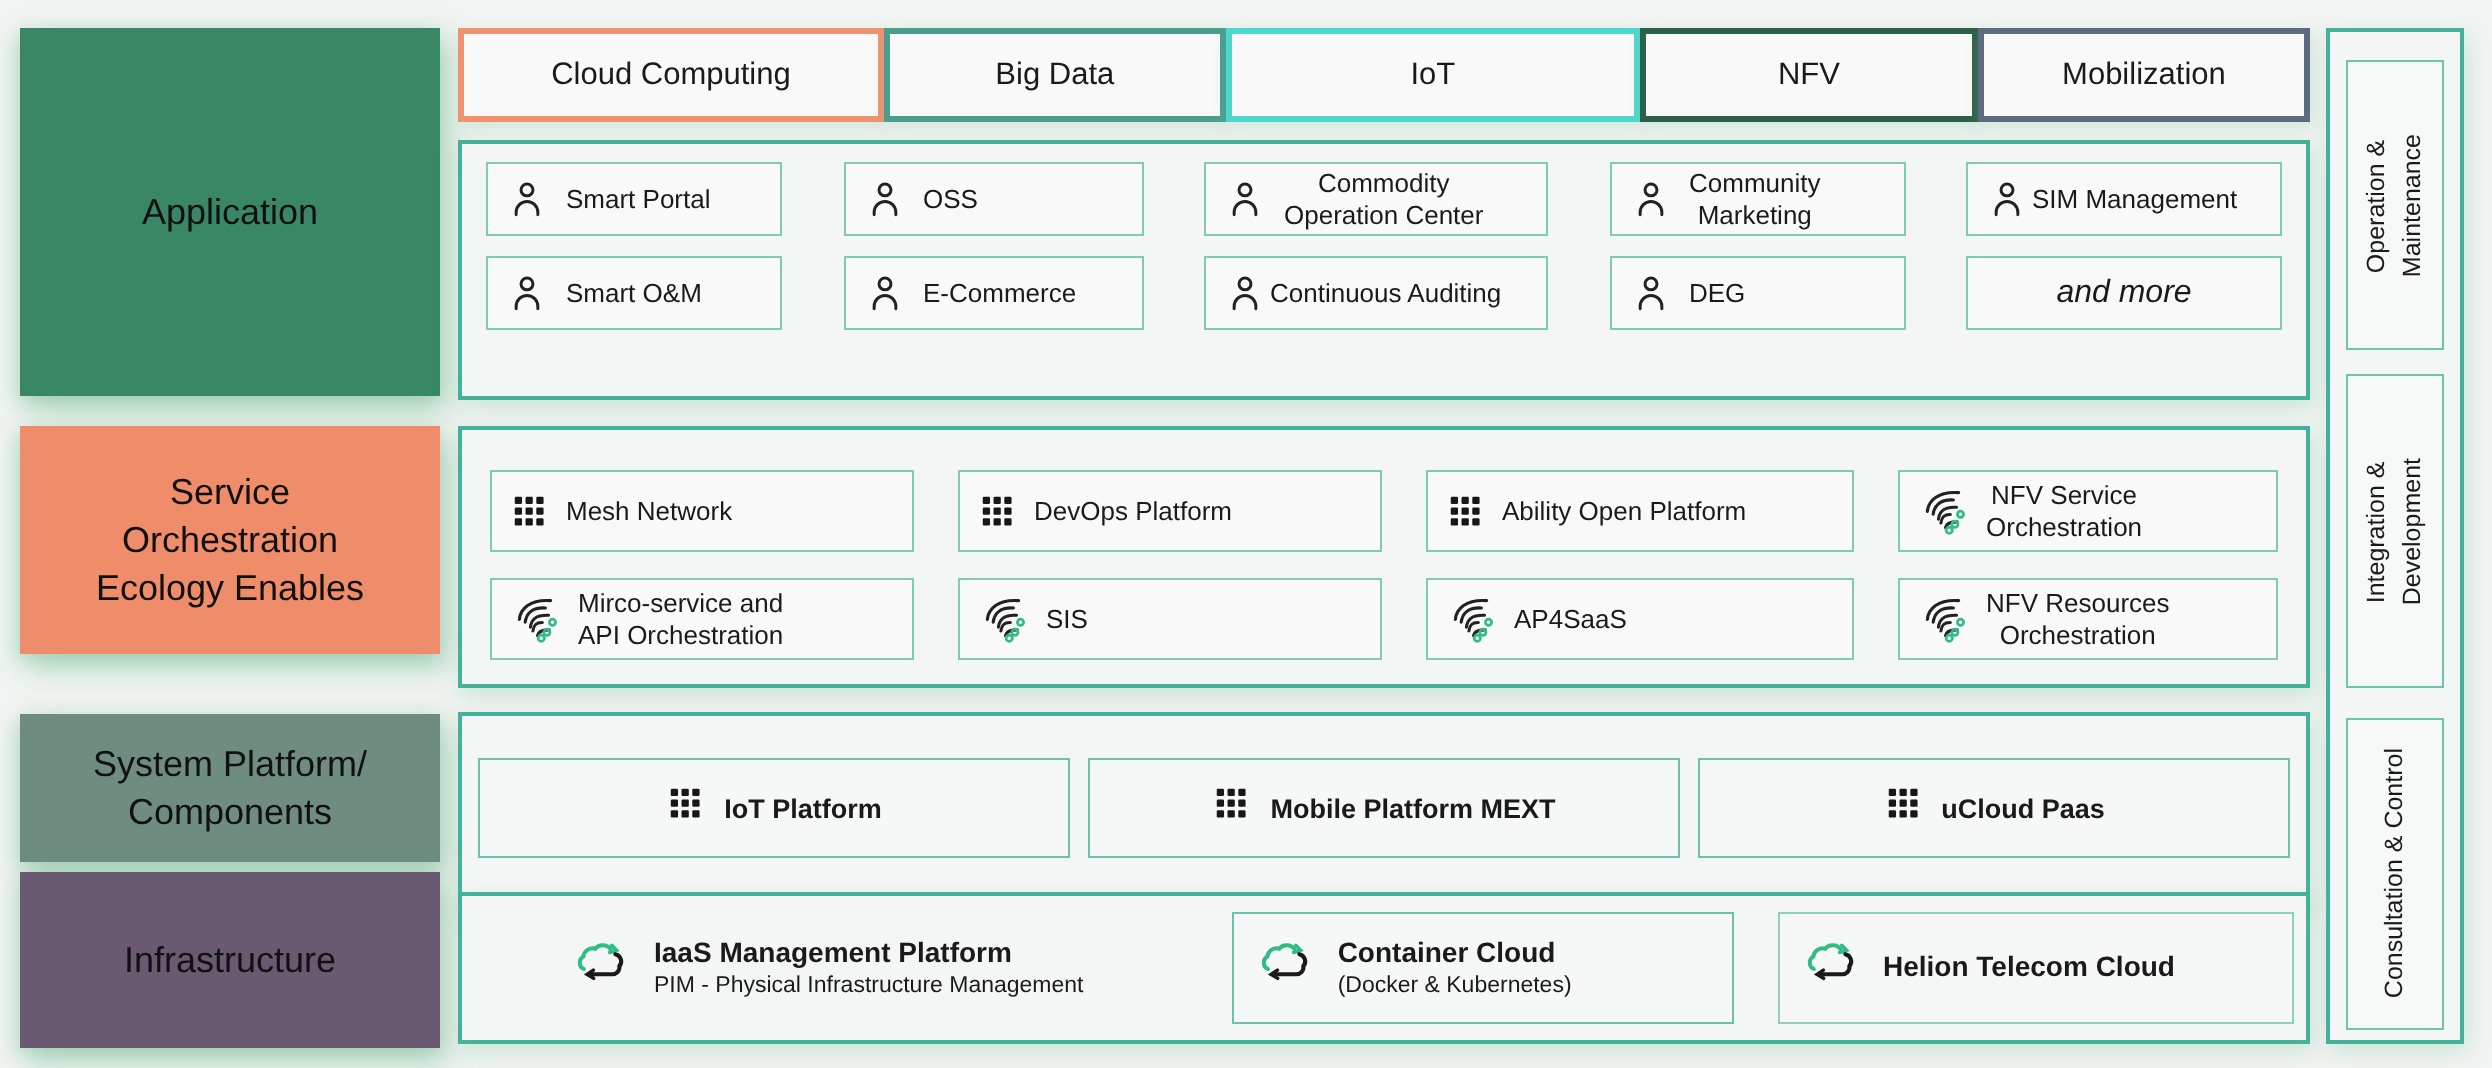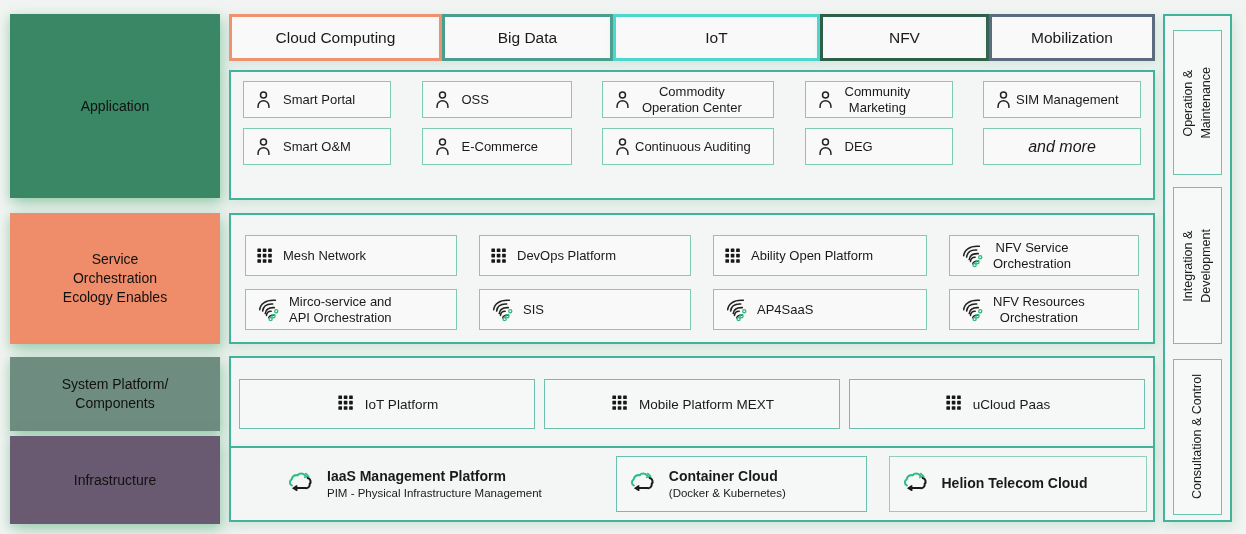--- a/index.html
+++ b/index.html
@@ -6,45 +6,45 @@
   #canvas{
     position:relative;width:1246px;height:534px;background:#f1f4f2;
     font-family:"Liberation Sans",sans-serif;color:#1a1a1a;overflow:hidden;
     box-sizing:border-box;
   }
   *,*:before,*:after{box-sizing:border-box;}
 
   
   .left-block{
     position:absolute;left:10px;width:210px;display:flex;align-items:center;justify-content:center;
-    text-align:center;font-size:14px;line-height:1.35;white-space:pre-line;color:#111;
+    text-align:center;font-size:18px;line-height:1.35;white-space:pre-line;color:#111;
     box-shadow:4px 6px 14px rgba(120,190,150,.55), -2px 3px 9px rgba(120,190,150,.35);
   }
   #left-app{top:14px;height:184px;}
-  #left-svc{top:213px;height:131px;}
+  #left-svc{top:213px;height:114px;}
   #left-sys{top:357px;height:74px;}
   #left-infra{top:436px;height:88px;}
 
   
   #top-row{position:absolute;left:229px;top:14px;width:926px;height:47px;display:flex;justify-content:space-between;}
   .cat-box{
     height:47px;background:#f8f9f8;display:flex;align-items:center;justify-content:center;
     font-size:15.5px;border:3px solid #999;box-shadow:2px 3px 8px rgba(140,200,170,.3);
   }
 
   
   .container{
     position:absolute;left:229px;width:926px;border:2px solid #43b29b;background:#f4f6f5;
     box-shadow:2px 4px 10px rgba(140,200,170,.35);
   }
   #app-container{top:70px;height:130px;display:grid;grid-template-columns:148px 150px 172px 148px 158px;
     grid-auto-rows:37px;row-gap:10px;justify-content:space-between;padding:9px 12px 20px;}
   #svc-container{top:213px;height:131px;display:grid;grid-template-columns:212px 212px 214px 190px;
     grid-auto-rows:41px;row-gap:13px;justify-content:space-between;padding:20px 14px 16px;}
-  #sys-container{top:356px;height:96px;display:flex;justify-content:space-between;align-items:center;padding:12px 8px;}
+  #sys-container{top:356px;height:96px;display:flex;justify-content:space-between;align-items:center;padding:12px 8px;font-weight:bold;}
   #infra-container{top:446px;height:76px;display:flex;align-items:center;padding:0 6px 0 54px;gap:12px;}
 
   .cell{
     border:1.5px solid #7fccb6;background:#f8f9f8;display:flex;align-items:center;
     padding:0 9px;gap:9px;
   }
   .cell .lbl{font-size:13px;line-height:1.2;white-space:pre-line;}
   .cell .lbl.c{text-align:center;}
   .cell .ic{display:flex;align-items:center;flex:none;}
 

